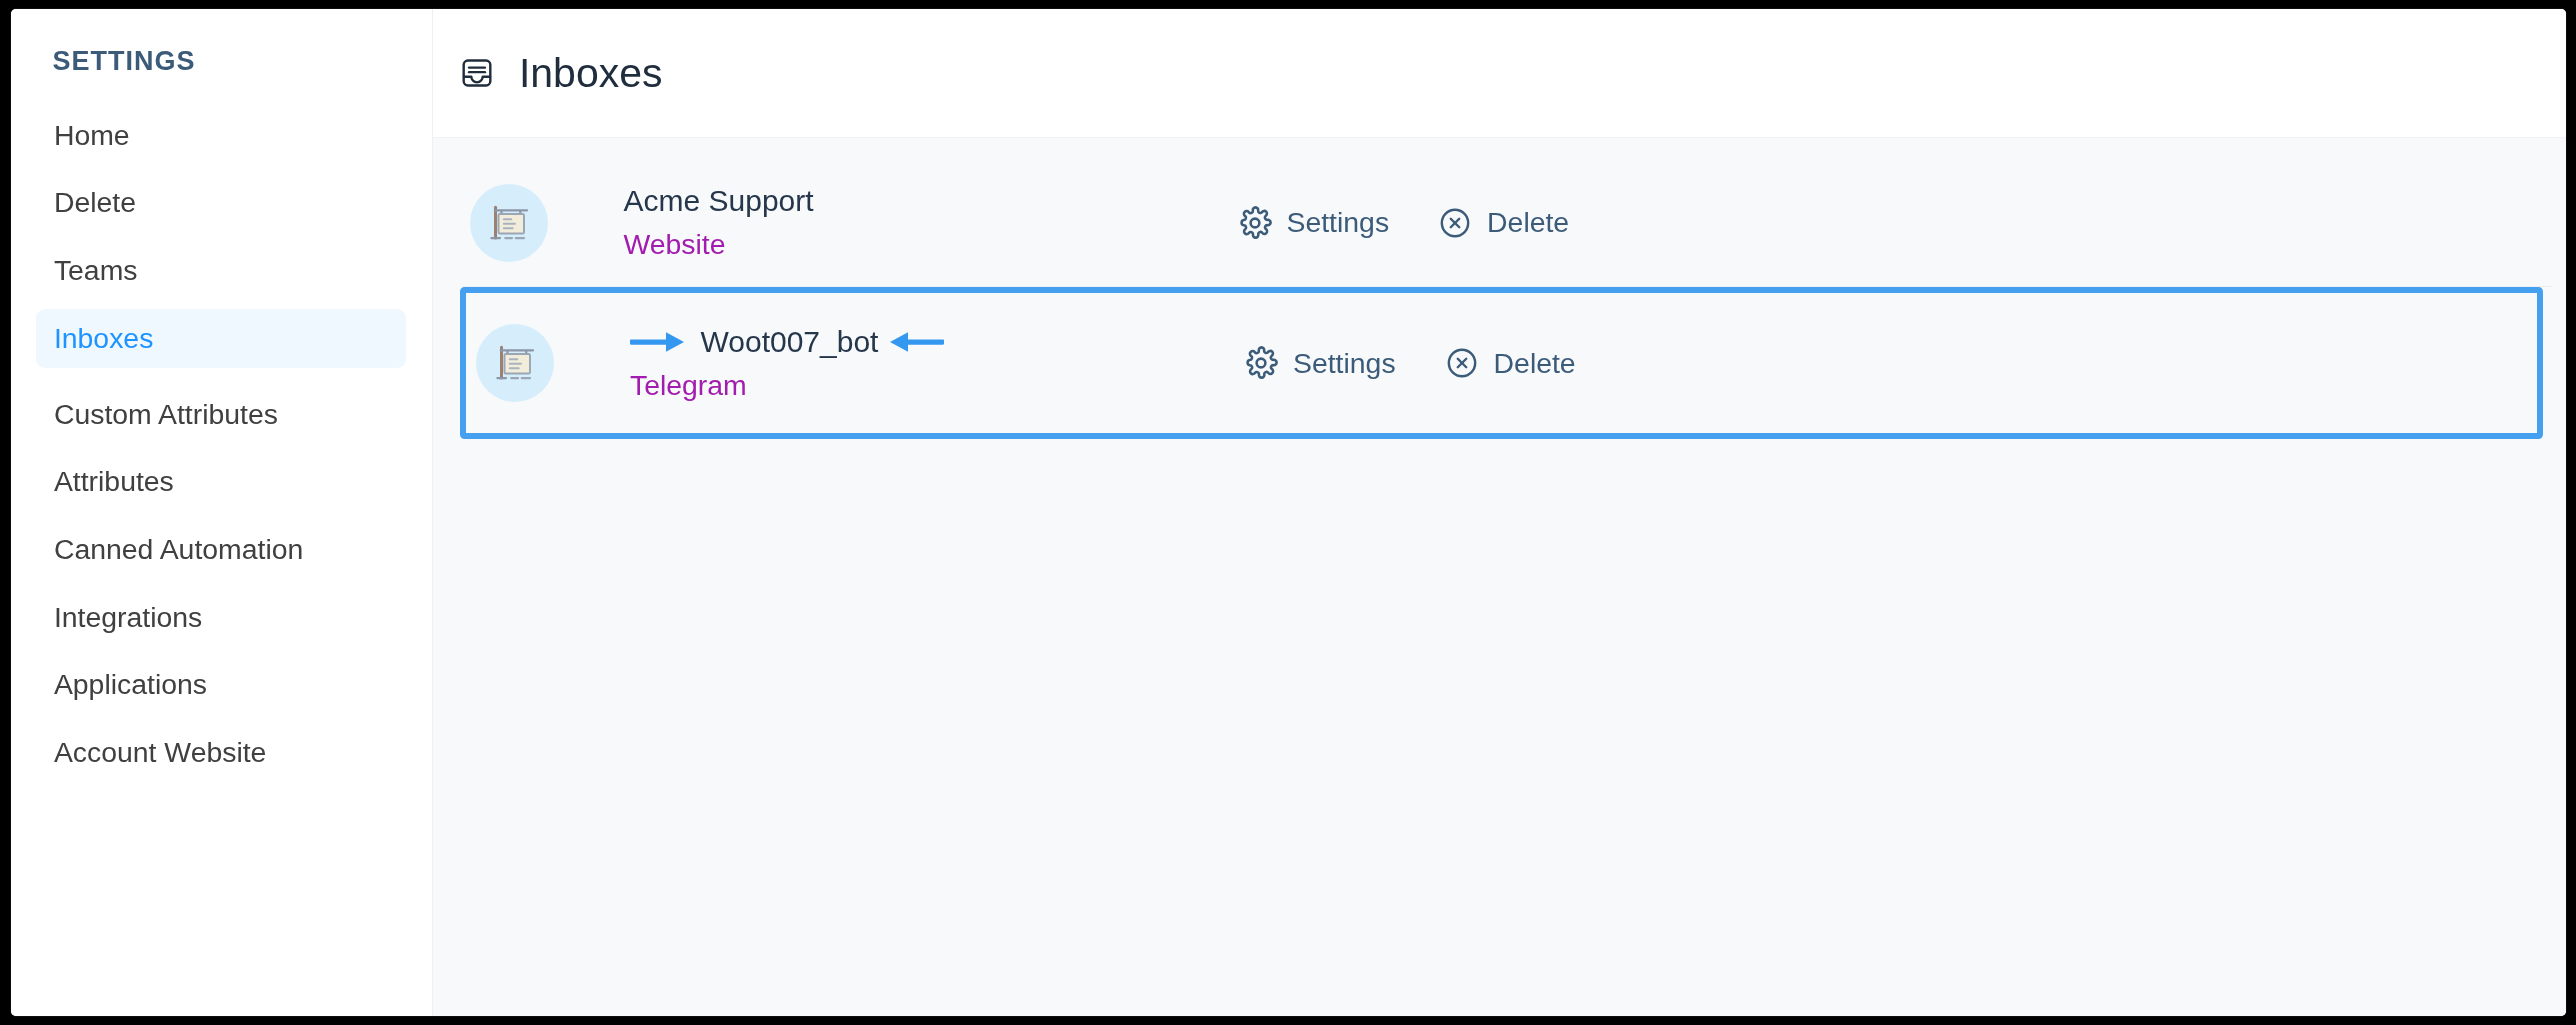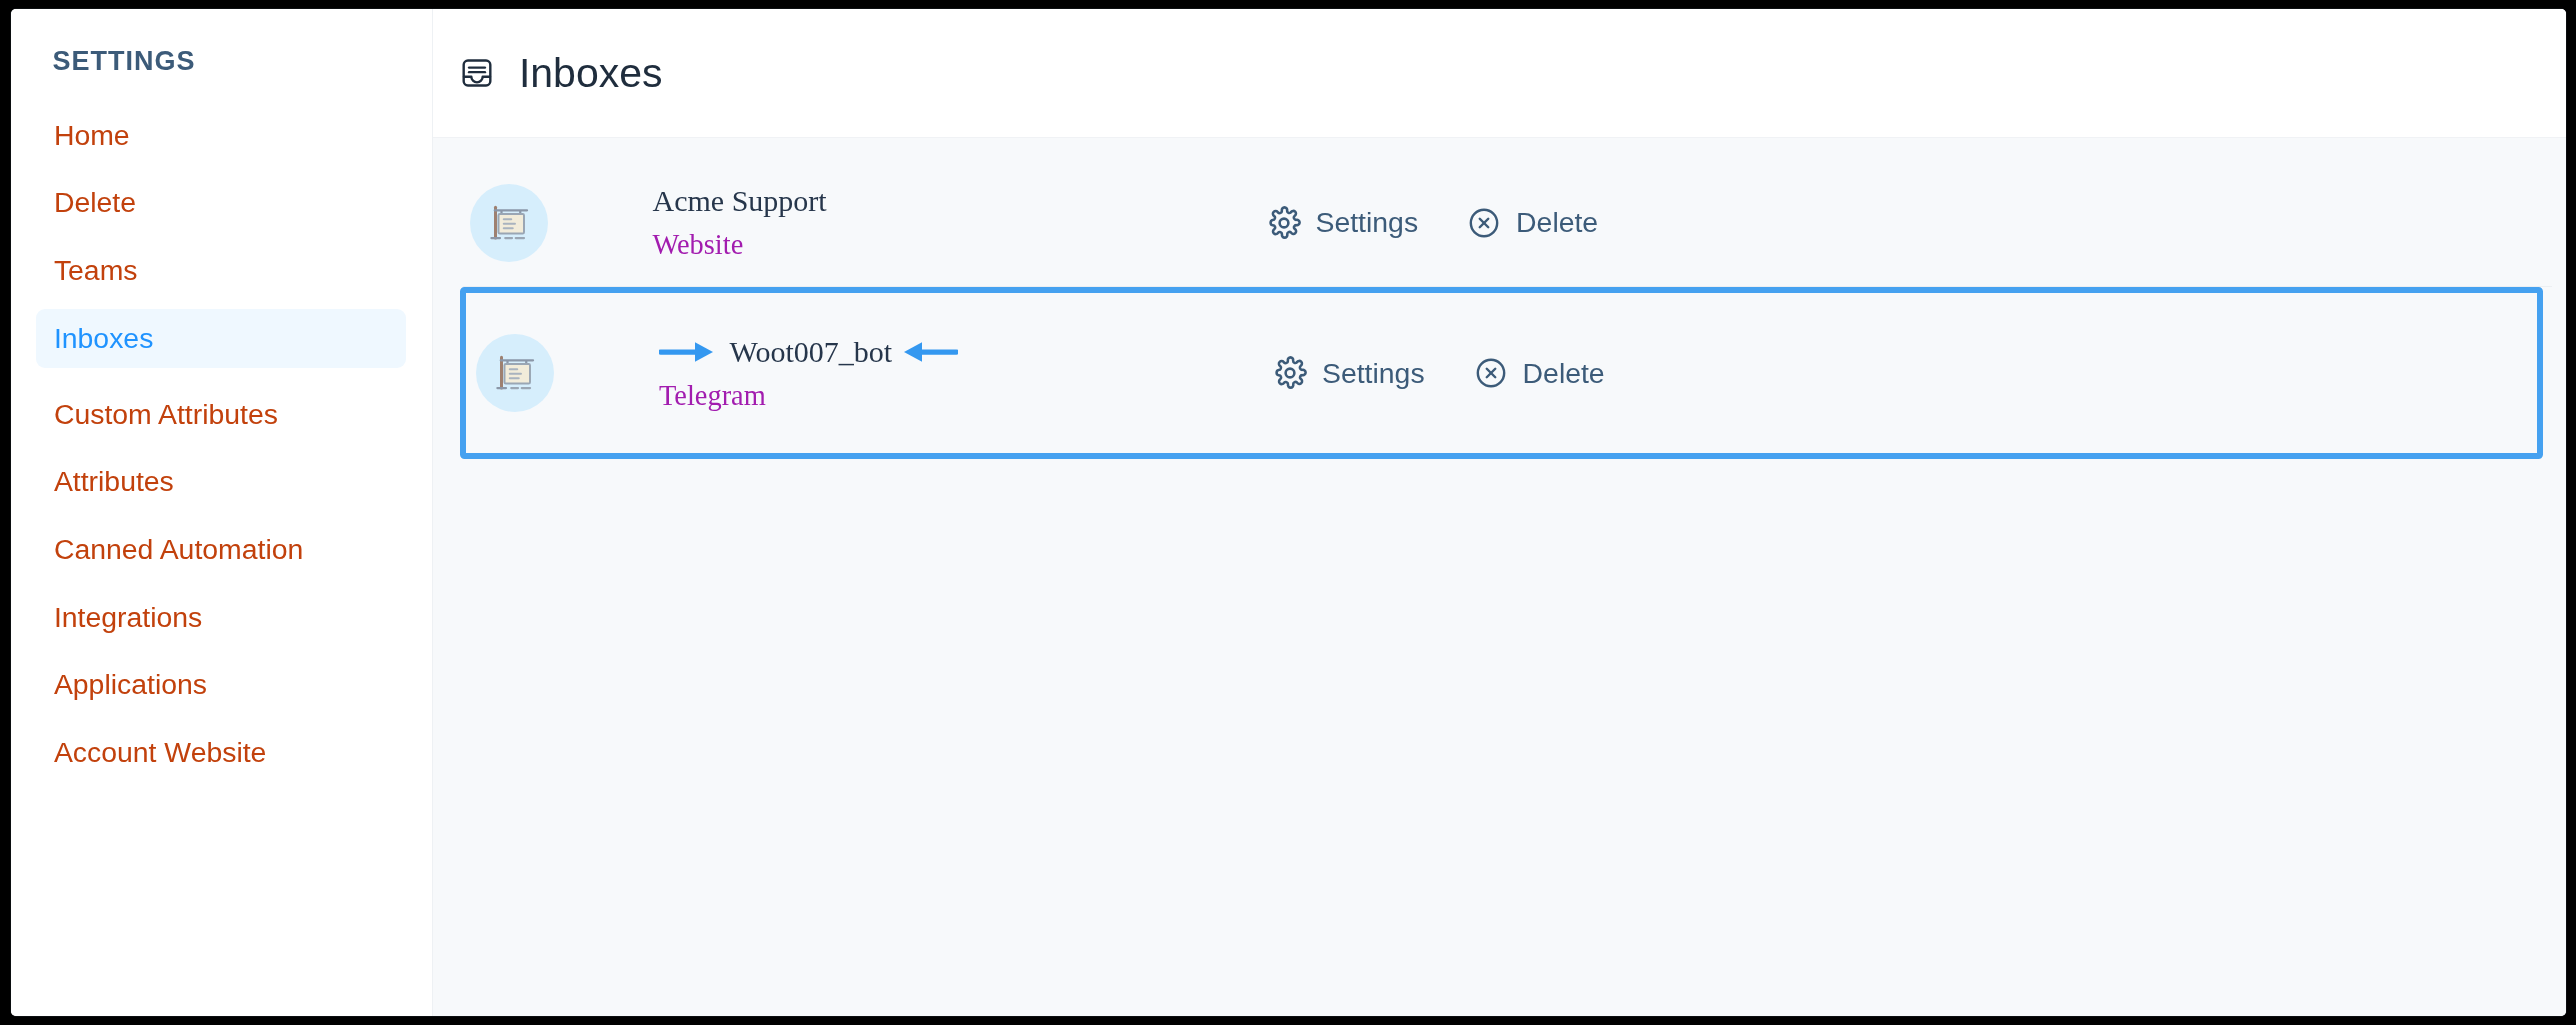--- a/index.html
+++ b/index.html
@@ -45,21 +45,21 @@
     margin-bottom: 28.4px;
     text-transform: uppercase;
     line-height: 1.2;
   }
 
   .nav-item {
     display: block;
     margin: 0 25.4px 0 25.4px;
     padding: 12px 0 12px 18px;
     font-size: 28.4px;
-    color: #c2410c;
+    color: #404040;
     border-radius: 9px;
     line-height: 1.25;
     white-space: nowrap;
     cursor: pointer;
   }
 
   .nav-item.active {
     background: #eff8ff;
     color: #1f93ff;
   }
@@ -126,44 +126,43 @@
     bottom: 0;
     height: 1.5px;
     background: #eceff2;
   }
 
   .inbox-row.highlighted {
     border: 6px solid #45a1f0;
     border-radius: 4.5px;
     margin: 0 22.5px 0 27px;
     padding-left: 4.5px;
-    height: 172px;
+    height: 152px;
   }
 
   .avatar {
     width: 78px;
     height: 78px;
     min-width: 78px;
     border-radius: 50%;
     background: #d6eefc;
     display: flex;
     align-items: center;
     justify-content: center;
     margin-left: 6px;
     flex: 0 0 auto;
   }
 
   .avatar svg { width: 48px; height: 48px; display: block; }
 
   .inbox-meta {
-    margin-left: 105px;
+    margin-left: 76px;
     min-width: 0;
     flex: 0 0 auto;
     width: 614px;
-    font-family: Liberation Serif, serif;
   }
 
   .inbox-name {
     font-size: 30px;
     color: #26364b;
     line-height: 1.25;
     margin-bottom: 7.5px;
     white-space: nowrap;
     display: flex;
     align-items: center;

